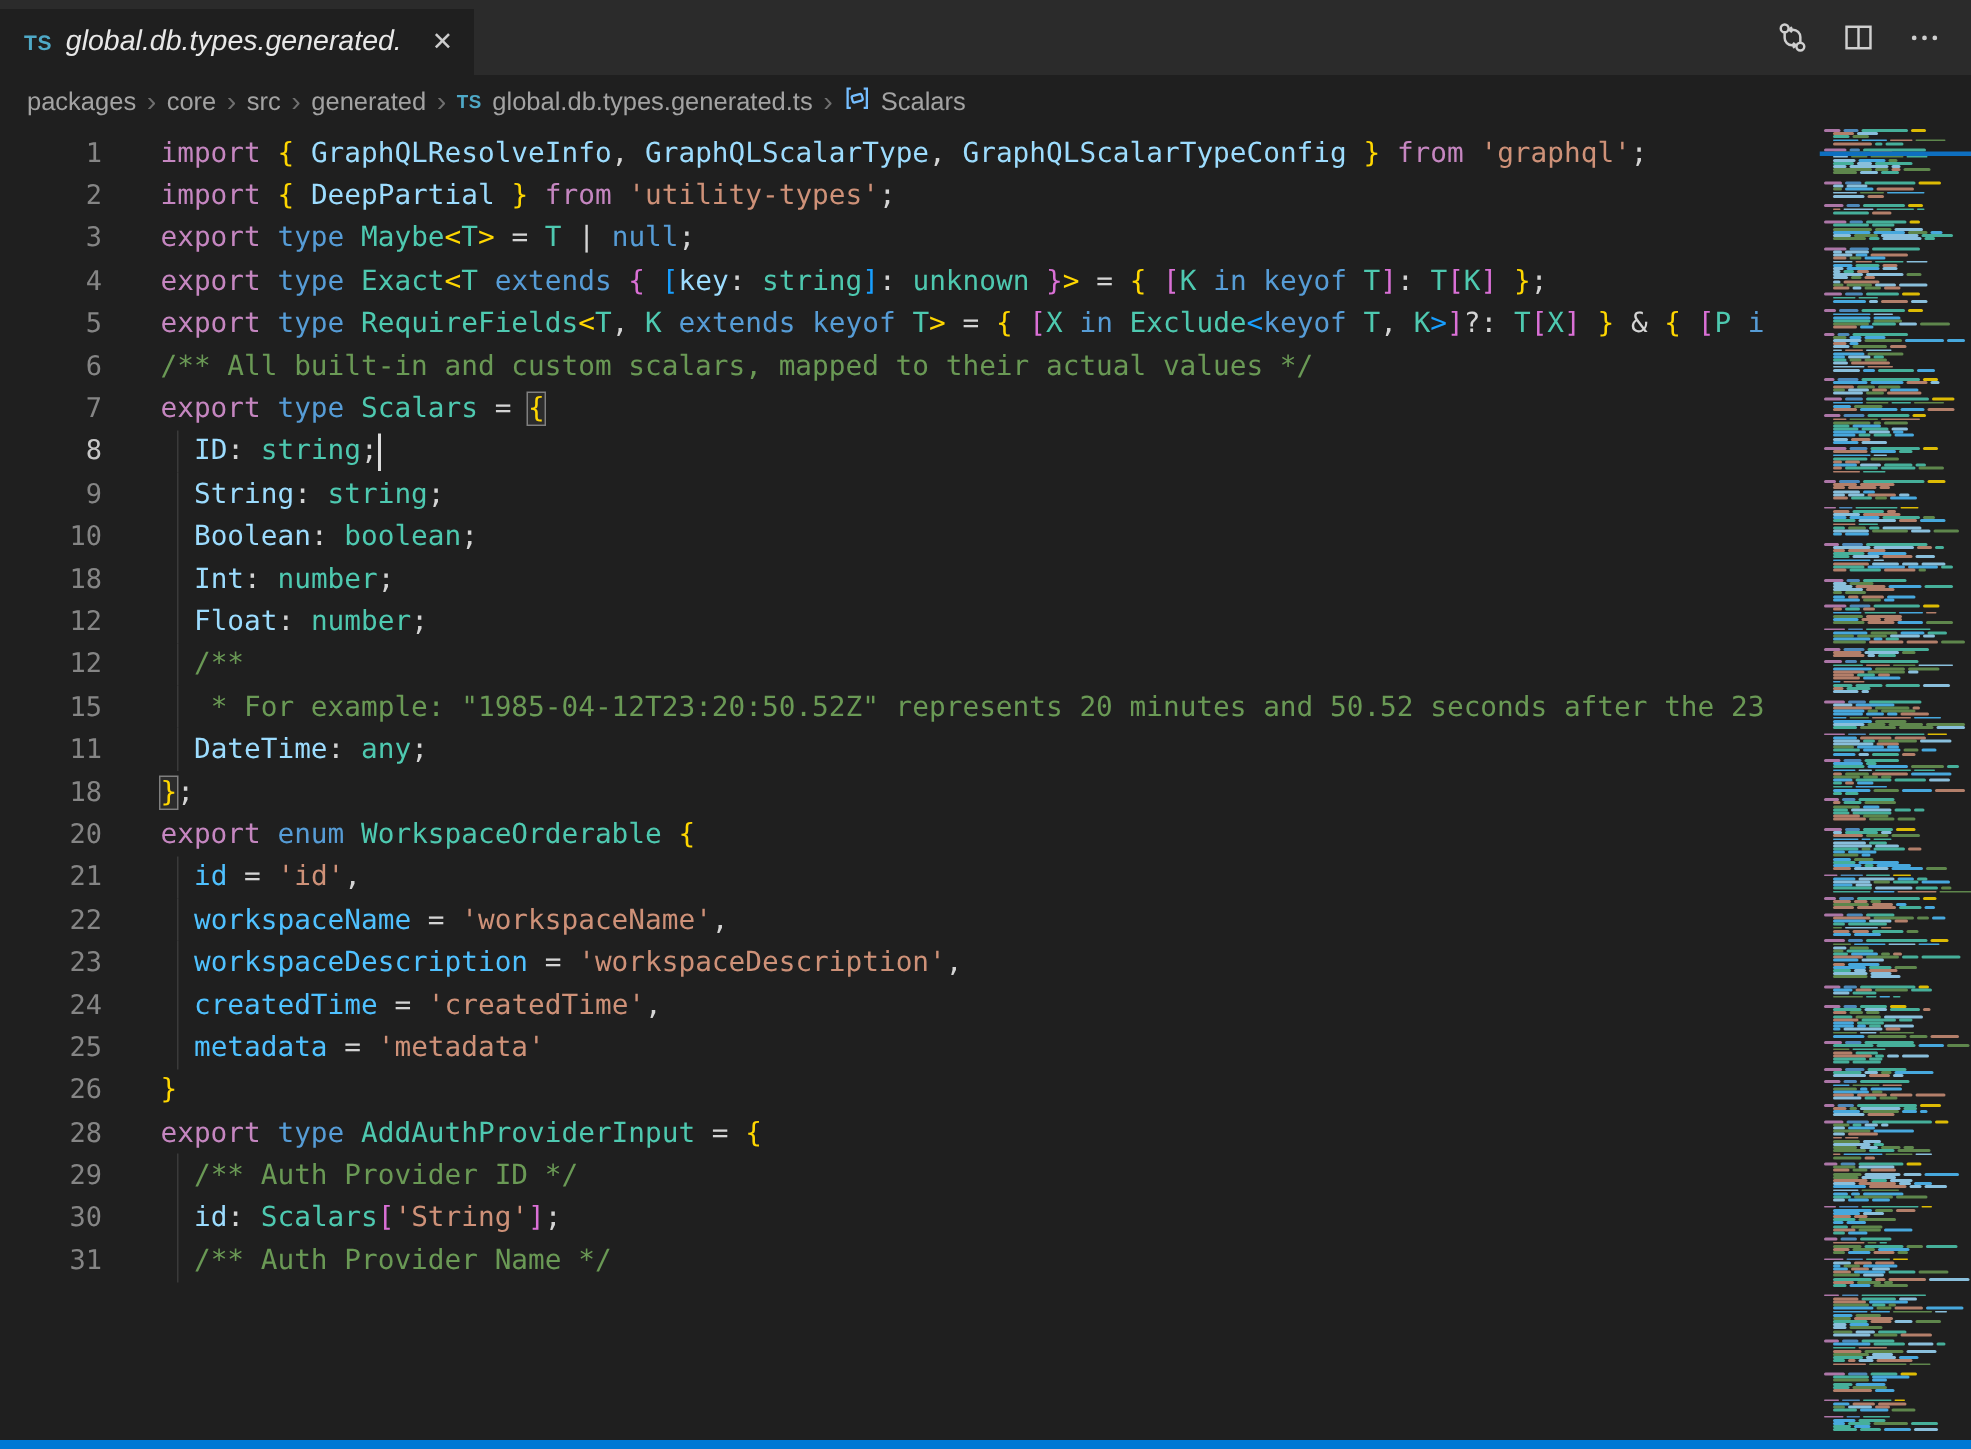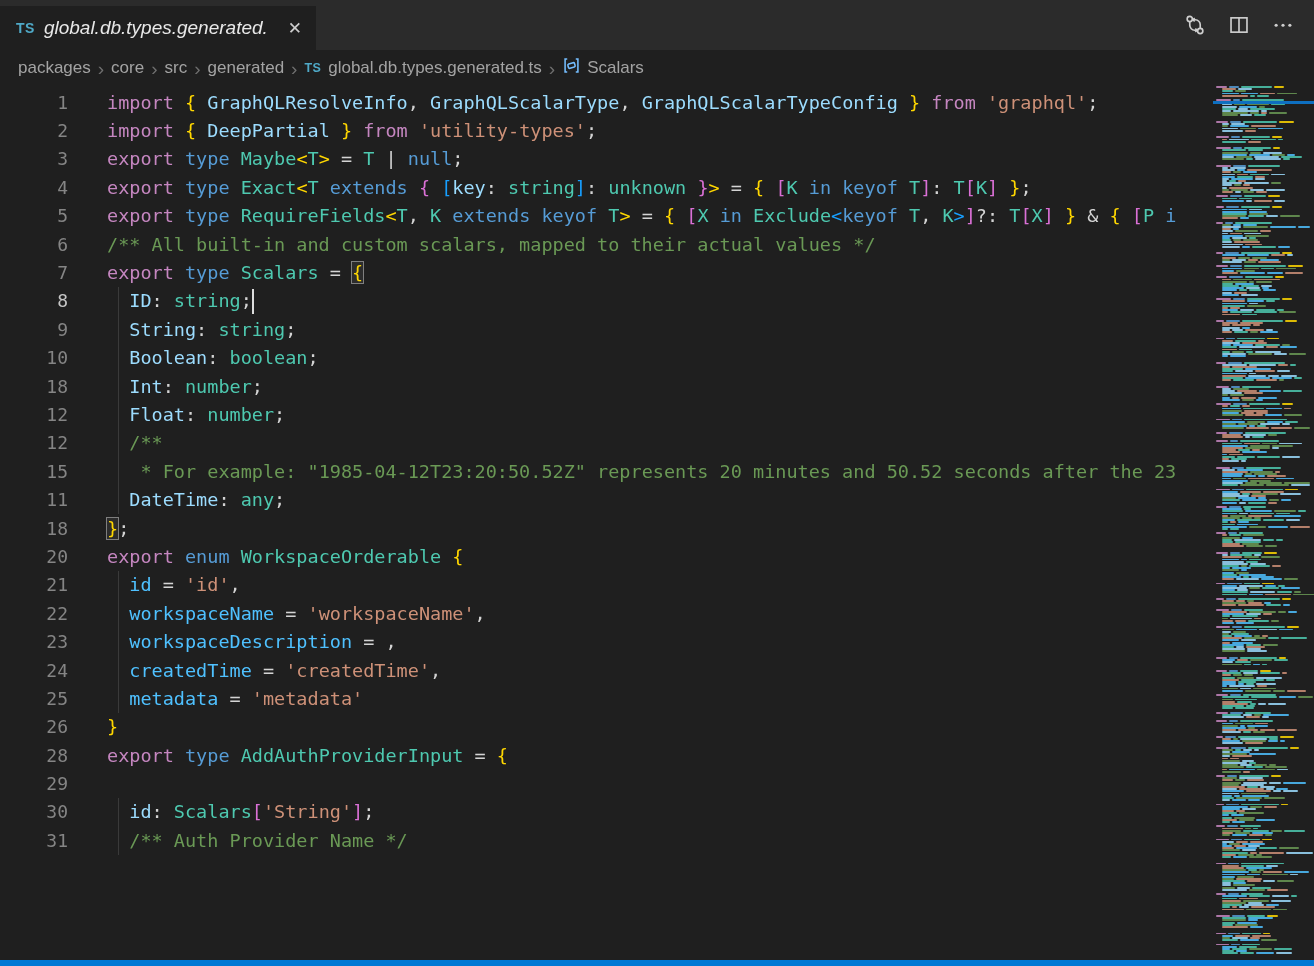--- a/index.html
+++ b/index.html
@@ -134,26 +134,26 @@
       <div class="row"><div class="ln">10</div><div class="code guide"><span class="tk-w">  </span><span class="tk-v">Boolean</span><span class="tk-w">: </span><span class="tk-y">boolean</span><span class="tk-w">;</span></div></div>
       <div class="row"><div class="ln">18</div><div class="code guide"><span class="tk-w">  </span><span class="tk-v">Int</span><span class="tk-w">: </span><span class="tk-y">number</span><span class="tk-w">;</span></div></div>
       <div class="row"><div class="ln">12</div><div class="code guide"><span class="tk-w">  </span><span class="tk-v">Float</span><span class="tk-w">: </span><span class="tk-y">number</span><span class="tk-w">;</span></div></div>
       <div class="row"><div class="ln">12</div><div class="code guide"><span class="tk-w">  </span><span class="tk-c">/**</span></div></div>
       <div class="row"><div class="ln">15</div><div class="code guide"><span class="tk-w">  </span><span class="tk-c"> * For example: "1985-04-12T23:20:50.52Z" represents 20 minutes and 50.52 seconds after the 23</span></div></div>
       <div class="row"><div class="ln">11</div><div class="code guide"><span class="tk-w">  </span><span class="tk-v">DateTime</span><span class="tk-w">: </span><span class="tk-y">any</span><span class="tk-w">;</span></div></div>
       <div class="row"><div class="ln">18</div><div class="code"><span class="tk-b1m">}</span><span class="tk-w">;</span></div></div>
       <div class="row"><div class="ln">20</div><div class="code"><span class="tk-k">export </span><span class="tk-t">enum </span><span class="tk-y">WorkspaceOrderable</span><span class="tk-w"> </span><span class="tk-b1">{</span></div></div>
       <div class="row"><div class="ln">21</div><div class="code guide"><span class="tk-w">  </span><span class="tk-e">id</span><span class="tk-w"> = </span><span class="tk-s">'id'</span><span class="tk-w">,</span></div></div>
       <div class="row"><div class="ln">22</div><div class="code guide"><span class="tk-w">  </span><span class="tk-e">workspaceName</span><span class="tk-w"> = </span><span class="tk-s">'workspaceName'</span><span class="tk-w">,</span></div></div>
-      <div class="row"><div class="ln">23</div><div class="code guide"><span class="tk-w">  </span><span class="tk-e">workspaceDescription</span><span class="tk-w"> = </span><span class="tk-w">,</span></div></div>
+      <div class="row"><div class="ln">23</div><div class="code guide"><span class="tk-w">  </span><span class="tk-e">workspaceDescription</span><span class="tk-w"> = </span><span class="tk-s">'workspaceDescription'</span><span class="tk-w">,</span></div></div>
       <div class="row"><div class="ln">24</div><div class="code guide"><span class="tk-w">  </span><span class="tk-e">createdTime</span><span class="tk-w"> = </span><span class="tk-s">'createdTime'</span><span class="tk-w">,</span></div></div>
       <div class="row"><div class="ln">25</div><div class="code guide"><span class="tk-w">  </span><span class="tk-e">metadata</span><span class="tk-w"> = </span><span class="tk-s">'metadata'</span></div></div>
       <div class="row"><div class="ln">26</div><div class="code"><span class="tk-b1">}</span></div></div>
       <div class="row"><div class="ln">28</div><div class="code"><span class="tk-k">export </span><span class="tk-t">type </span><span class="tk-y">AddAuthProviderInput</span><span class="tk-w"> = </span><span class="tk-b1">{</span></div></div>
-      <div class="row"><div class="ln">29</div></div>
+      <div class="row"><div class="ln">29</div><div class="code guide"><span class="tk-w">  </span><span class="tk-c">/** Auth Provider ID */</span></div></div>
       <div class="row"><div class="ln">30</div><div class="code guide"><span class="tk-w">  </span><span class="tk-v">id</span><span class="tk-w">: </span><span class="tk-y">Scalars</span><span class="tk-b2">[</span><span class="tk-s">'String'</span><span class="tk-b2">]</span><span class="tk-w">;</span></div></div>
       <div class="row"><div class="ln">31</div><div class="code guide"><span class="tk-w">  </span><span class="tk-c">/** Auth Provider Name */</span></div></div>
     </div>
 </div>
 
 <div class="minimap">
   <div>
       <div class="mm-row">
         <span class="mm-seg" style="background: rgb(197, 134, 192); width: 11.2px;"></span>
         <span class="mm-seg" style="background: rgb(86, 156, 214); width: 9.7px;"></span>

